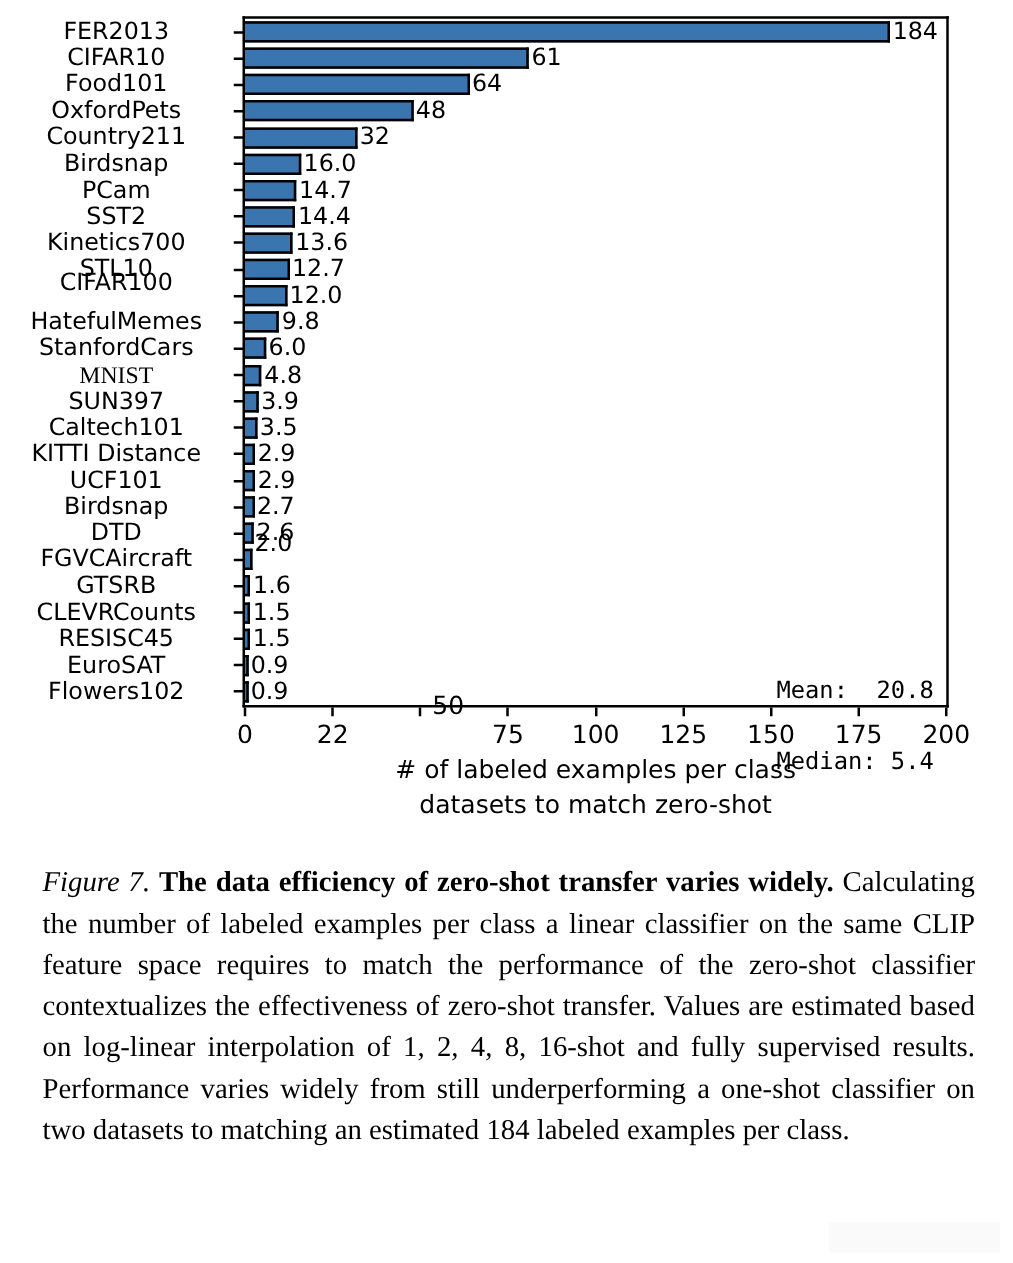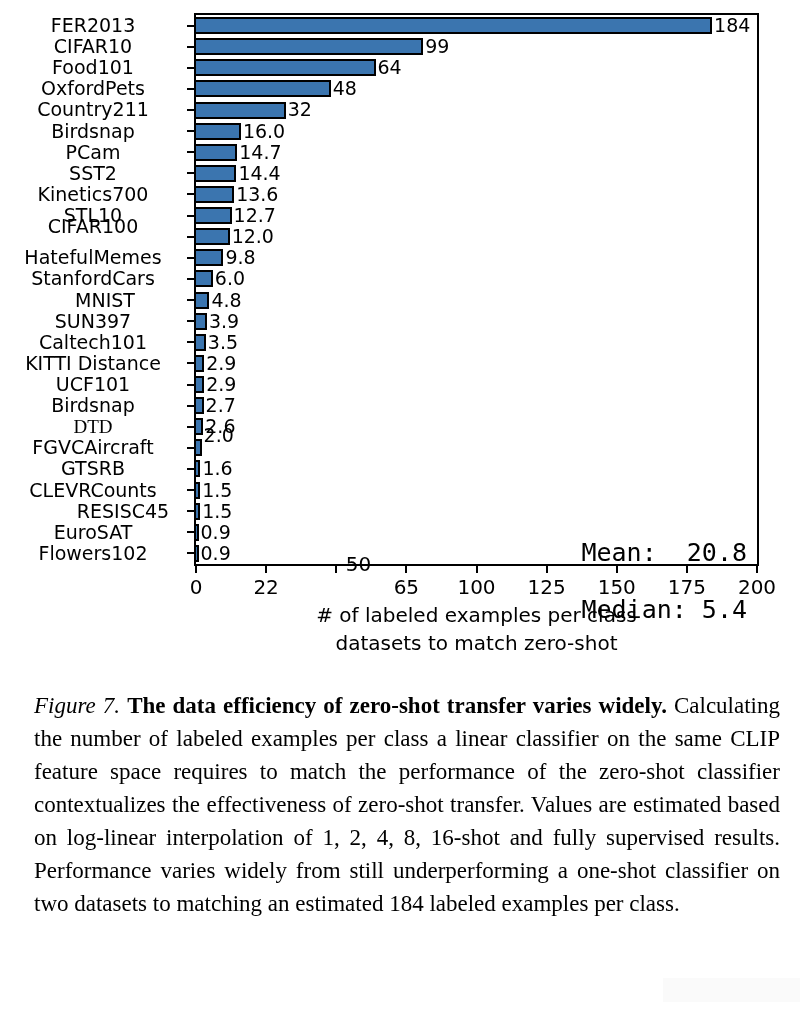--- a/index.html
+++ b/index.html
@@ -10,21 +10,21 @@
   .spine{position:absolute;background:#000;}
   .ylabel{position:absolute;text-align:center;font-size:19px;white-space:nowrap;}
   .bar{position:absolute;box-sizing:border-box;border:2px solid #000;border-left:none;}
   .vlabel{position:absolute;font-size:19px;white-space:nowrap;}
   .ytick{position:absolute;background:#000;}
   .xtick-dash{position:absolute;background:#000;}
   .xtick-label{position:absolute;font-size:20px;text-align:center;}
   .xaxis-label{position:absolute;left:195px;width:563px;text-align:center;font-size:20px;line-height:28px;}
   .annotation{
     position:absolute;right:63px;top:505px;text-align:left;
-    font-family:"DejaVu Sans Mono",monospace;font-size:25px;line-height:19px;white-space:pre;
+    font-family:"DejaVu Sans Mono",monospace;font-size:19px;line-height:19px;white-space:pre;
   }
   .caption{
     position:absolute;left:34px;top:689px;width:746px;margin:0;
     font-family:"Liberation Serif",serif;font-size:23px;line-height:33px;text-align:justify;
   }
   .fig-label{font-style:italic;}
   .fig-title{font-weight:bold;}
   .watermark{position:absolute;left:663px;top:978px;width:137px;height:24px;background:#fafafa;}
 </style>
 </head>
@@ -38,21 +38,21 @@
     <div class="spine" style="left:757px;top:13px;width:2px;height:553px;"></div>
 
     <div id="generated">
         <div class="ylabel" style="left: 0px; top: 15px; width: 186px; height: 21.1154px; line-height: 21.1154px;">FER2013</div>
         <div class="ytick" style="left: 187px; top: 24.5577px; width: 8px; height: 2px;"></div>
         <div class="bar" style="left: 196px; top: 17.0577px; width: 516.12px; height: 17px; background: rgb(59, 117, 175); border-color: rgb(0, 0, 0);"></div>
         <div class="vlabel" style="left: 714.12px; top: 15px; height: 21.1154px; line-height: 21.1154px;">184</div>
         <div class="ylabel" style="left: 0px; top: 36.1154px; width: 186px; height: 21.1154px; line-height: 21.1154px;">CIFAR10</div>
         <div class="ytick" style="left: 187px; top: 45.6731px; width: 8px; height: 2px;"></div>
         <div class="bar" style="left: 196px; top: 38.1731px; width: 227.205px; height: 17px; background: rgb(59, 117, 175); border-color: rgb(0, 0, 0);"></div>
-        <div class="vlabel" style="left: 425.205px; top: 36.1154px; height: 21.1154px; line-height: 21.1154px;">99</div>
+        <div class="vlabel" style="left: 425.205px; top: 36.1154px; height: 21.1154px; line-height: 21.1154px;">61</div>
         <div class="ylabel" style="left: 0px; top: 57.2308px; width: 186px; height: 21.1154px; line-height: 21.1154px;">Food101</div>
         <div class="ytick" style="left: 187px; top: 66.7885px; width: 8px; height: 2px;"></div>
         <div class="bar" style="left: 196px; top: 59.2885px; width: 179.52px; height: 17px; background: rgb(59, 117, 175); border-color: rgb(0, 0, 0);"></div>
         <div class="vlabel" style="left: 377.52px; top: 57.2308px; height: 21.1154px; line-height: 21.1154px;">64</div>
         <div class="ylabel" style="left: 0px; top: 78.3462px; width: 186px; height: 21.1154px; line-height: 21.1154px;">OxfordPets</div>
         <div class="ytick" style="left: 187px; top: 87.9038px; width: 8px; height: 2px;"></div>
         <div class="bar" style="left: 196px; top: 80.4038px; width: 134.64px; height: 17px; background: rgb(59, 117, 175); border-color: rgb(0, 0, 0);"></div>
         <div class="vlabel" style="left: 332.64px; top: 78.3462px; height: 21.1154px; line-height: 21.1154px;">48</div>
         <div class="ylabel" style="left: 0px; top: 99.4615px; width: 186px; height: 21.1154px; line-height: 21.1154px;">Country211</div>
         <div class="ytick" style="left: 187px; top: 109.019px; width: 8px; height: 2px;"></div>
@@ -83,21 +83,21 @@
         <div class="bar" style="left: 196px; top: 228.212px; width: 33.66px; height: 17px; background: rgb(59, 117, 175); border-color: rgb(0, 0, 0);"></div>
         <div class="vlabel" style="left: 231.66px; top: 226.154px; height: 21.1154px; line-height: 21.1154px;">12.0</div>
         <div class="ylabel" style="left: 0px; top: 247.269px; width: 186px; height: 21.1154px; line-height: 21.1154px;">HatefulMemes</div>
         <div class="ytick" style="left: 187px; top: 256.827px; width: 8px; height: 2px;"></div>
         <div class="bar" style="left: 196px; top: 249.327px; width: 27.489px; height: 17px; background: rgb(59, 117, 175); border-color: rgb(0, 0, 0);"></div>
         <div class="vlabel" style="left: 225.489px; top: 247.269px; height: 21.1154px; line-height: 21.1154px;">9.8</div>
         <div class="ylabel" style="left: 0px; top: 268.385px; width: 186px; height: 21.1154px; line-height: 21.1154px;">StanfordCars</div>
         <div class="ytick" style="left: 187px; top: 277.942px; width: 8px; height: 2px;"></div>
         <div class="bar" style="left: 196px; top: 270.442px; width: 16.83px; height: 17px; background: rgb(59, 117, 175); border-color: rgb(0, 0, 0);"></div>
         <div class="vlabel" style="left: 214.83px; top: 268.385px; height: 21.1154px; line-height: 21.1154px;">6.0</div>
-        <div class="ylabel" style="left: 12px; top: 289.5px; width: 186px; height: 21.1154px; line-height: 21.1154px;">MNIST</div>
+        <div class="ylabel" style="left: 0px; top: 289.5px; width: 186px; height: 21.1154px; line-height: 21.1154px; font-family: Liberation Serif, serif;">MNIST</div>
         <div class="ytick" style="left: 187px; top: 299.058px; width: 8px; height: 2px;"></div>
         <div class="bar" style="left: 196px; top: 291.558px; width: 13.464px; height: 17px; background: rgb(59, 117, 175); border-color: rgb(0, 0, 0);"></div>
         <div class="vlabel" style="left: 211.464px; top: 289.5px; height: 21.1154px; line-height: 21.1154px;">4.8</div>
         <div class="ylabel" style="left: 0px; top: 310.615px; width: 186px; height: 21.1154px; line-height: 21.1154px;">SUN397</div>
         <div class="ytick" style="left: 187px; top: 320.173px; width: 8px; height: 2px;"></div>
         <div class="bar" style="left: 196px; top: 312.673px; width: 10.9395px; height: 17px; background: rgb(59, 117, 175); border-color: rgb(0, 0, 0);"></div>
         <div class="vlabel" style="left: 208.94px; top: 310.615px; height: 21.1154px; line-height: 21.1154px;">3.9</div>
         <div class="ylabel" style="left: 0px; top: 331.731px; width: 186px; height: 21.1154px; line-height: 21.1154px;">Caltech101</div>
         <div class="ytick" style="left: 187px; top: 341.288px; width: 8px; height: 2px;"></div>
         <div class="bar" style="left: 196px; top: 333.788px; width: 9.8175px; height: 17px; background: rgb(59, 117, 175); border-color: rgb(0, 0, 0);"></div>
@@ -107,56 +107,56 @@
         <div class="bar" style="left: 196px; top: 354.904px; width: 8.1345px; height: 17px; background: rgb(59, 117, 175); border-color: rgb(0, 0, 0);"></div>
         <div class="vlabel" style="left: 206.135px; top: 352.846px; height: 21.1154px; line-height: 21.1154px;">2.9</div>
         <div class="ylabel" style="left: 0px; top: 373.962px; width: 186px; height: 21.1154px; line-height: 21.1154px;">UCF101</div>
         <div class="ytick" style="left: 187px; top: 383.519px; width: 8px; height: 2px;"></div>
         <div class="bar" style="left: 196px; top: 376.019px; width: 8.1345px; height: 17px; background: rgb(59, 117, 175); border-color: rgb(0, 0, 0);"></div>
         <div class="vlabel" style="left: 206.135px; top: 373.962px; height: 21.1154px; line-height: 21.1154px;">2.9</div>
         <div class="ylabel" style="left: 0px; top: 395.077px; width: 186px; height: 21.1154px; line-height: 21.1154px;">Birdsnap</div>
         <div class="ytick" style="left: 187px; top: 404.635px; width: 8px; height: 2px;"></div>
         <div class="bar" style="left: 196px; top: 397.135px; width: 7.5735px; height: 17px; background: rgb(59, 117, 175); border-color: rgb(0, 0, 0);"></div>
         <div class="vlabel" style="left: 205.573px; top: 395.077px; height: 21.1154px; line-height: 21.1154px;">2.7</div>
-        <div class="ylabel" style="left: 0px; top: 416.192px; width: 186px; height: 21.1154px; line-height: 21.1154px; font-family: Liberation Serif, serif;">DTD</div>
+        <div class="ylabel" style="left: 0px; top: 416.192px; width: 186px; height: 21.1154px; line-height: 21.1154px;">DTD</div>
         <div class="ytick" style="left: 187px; top: 425.75px; width: 8px; height: 2px;"></div>
         <div class="bar" style="left: 196px; top: 418.25px; width: 7.293px; height: 17px; background: rgb(59, 117, 175); border-color: rgb(0, 0, 0);"></div>
         <div class="vlabel" style="left: 205.293px; top: 416.192px; height: 21.1154px; line-height: 21.1154px;">2.6</div>
         <div class="ylabel" style="left: 0px; top: 437.308px; width: 186px; height: 21.1154px; line-height: 21.1154px;">FGVCAircraft</div>
         <div class="ytick" style="left: 187px; top: 446.865px; width: 8px; height: 2px;"></div>
         <div class="bar" style="left: 196px; top: 439.365px; width: 5.61px; height: 17px; background: rgb(59, 117, 175); border-color: rgb(0, 0, 0);"></div>
         <div class="vlabel" style="left: 203.61px; top: 425px; height: 21.1154px; line-height: 21.1154px;">2.0</div>
         <div class="ylabel" style="left: 0px; top: 458.423px; width: 186px; height: 21.1154px; line-height: 21.1154px;">GTSRB</div>
         <div class="ytick" style="left: 187px; top: 467.981px; width: 8px; height: 2px;"></div>
         <div class="bar" style="left: 196px; top: 460.481px; width: 4.488px; height: 17px; background: rgb(59, 117, 175); border-color: rgb(0, 0, 0);"></div>
         <div class="vlabel" style="left: 202.488px; top: 458.423px; height: 21.1154px; line-height: 21.1154px;">1.6</div>
         <div class="ylabel" style="left: 0px; top: 479.538px; width: 186px; height: 21.1154px; line-height: 21.1154px;">CLEVRCounts</div>
         <div class="ytick" style="left: 187px; top: 489.096px; width: 8px; height: 2px;"></div>
         <div class="bar" style="left: 196px; top: 481.596px; width: 4.2075px; height: 17px; background: rgb(59, 117, 175); border-color: rgb(0, 0, 0);"></div>
         <div class="vlabel" style="left: 202.208px; top: 479.538px; height: 21.1154px; line-height: 21.1154px;">1.5</div>
-        <div class="ylabel" style="left: 0px; top: 500.654px; width: 186px; height: 21.1154px; line-height: 21.1154px; margin-left: 30px;">RESISC45</div>
+        <div class="ylabel" style="left: 0px; top: 500.654px; width: 186px; height: 21.1154px; line-height: 21.1154px;">RESISC45</div>
         <div class="ytick" style="left: 187px; top: 510.212px; width: 8px; height: 2px;"></div>
         <div class="bar" style="left: 196px; top: 502.712px; width: 4.2075px; height: 17px; background: rgb(59, 117, 175); border-color: rgb(0, 0, 0);"></div>
         <div class="vlabel" style="left: 202.208px; top: 500.654px; height: 21.1154px; line-height: 21.1154px;">1.5</div>
         <div class="ylabel" style="left: 0px; top: 522px; width: 186px; height: 21.1154px; line-height: 21.1154px;">EuroSAT</div>
         <div class="ytick" style="left: 187px; top: 531.327px; width: 8px; height: 2px;"></div>
         <div class="bar" style="left: 196px; top: 523.827px; width: 2.5245px; height: 17px; background: rgb(59, 117, 175); border-color: rgb(0, 0, 0);"></div>
         <div class="vlabel" style="left: 200.524px; top: 521.769px; height: 21.1154px; line-height: 21.1154px;">0.9</div>
         <div class="ylabel" style="left: 0px; top: 542.885px; width: 186px; height: 21.1154px; line-height: 21.1154px;">Flowers102</div>
         <div class="ytick" style="left: 187px; top: 552.442px; width: 8px; height: 2px;"></div>
         <div class="bar" style="left: 196px; top: 544.942px; width: 2.5245px; height: 17px; background: rgb(59, 117, 175); border-color: rgb(0, 0, 0);"></div>
         <div class="vlabel" style="left: 200.524px; top: 542.885px; height: 21.1154px; line-height: 21.1154px;">0.9</div>
         <div class="xtick-dash" style="left: 195px; top: 566px; width: 2px; height: 7px;"></div>
         <div class="xtick-label" style="left: 161px; top: 575px; width: 70px;">0</div>
         <div class="xtick-dash" style="left: 265.125px; top: 566px; width: 2px; height: 7px;"></div>
         <div class="xtick-label" style="left: 231.125px; top: 575px; width: 70px;">22</div>
         <div class="xtick-dash" style="left: 335.25px; top: 566px; width: 2px; height: 7px;"></div>
         <div class="xtick-label" style="left: 301.25px; top: 552px; width: 70px; text-align: right;">50</div>
         <div class="xtick-dash" style="left: 405.375px; top: 566px; width: 2px; height: 7px;"></div>
-        <div class="xtick-label" style="left: 371.375px; top: 575px; width: 70px;">65</div>
+        <div class="xtick-label" style="left: 371.375px; top: 575px; width: 70px;">75</div>
         <div class="xtick-dash" style="left: 475.5px; top: 566px; width: 2px; height: 7px;"></div>
         <div class="xtick-label" style="left: 441.5px; top: 575px; width: 70px;">100</div>
         <div class="xtick-dash" style="left: 545.625px; top: 566px; width: 2px; height: 7px;"></div>
         <div class="xtick-label" style="left: 511.625px; top: 575px; width: 70px;">125</div>
         <div class="xtick-dash" style="left: 615.75px; top: 566px; width: 2px; height: 7px;"></div>
         <div class="xtick-label" style="left: 581.75px; top: 575px; width: 70px;">150</div>
         <div class="xtick-dash" style="left: 685.875px; top: 566px; width: 2px; height: 7px;"></div>
         <div class="xtick-label" style="left: 651.875px; top: 575px; width: 70px;">175</div>
         <div class="xtick-dash" style="left: 756px; top: 566px; width: 2px; height: 7px;"></div>
         <div class="xtick-label" style="left: 722px; top: 575px; width: 70px;">200</div>

